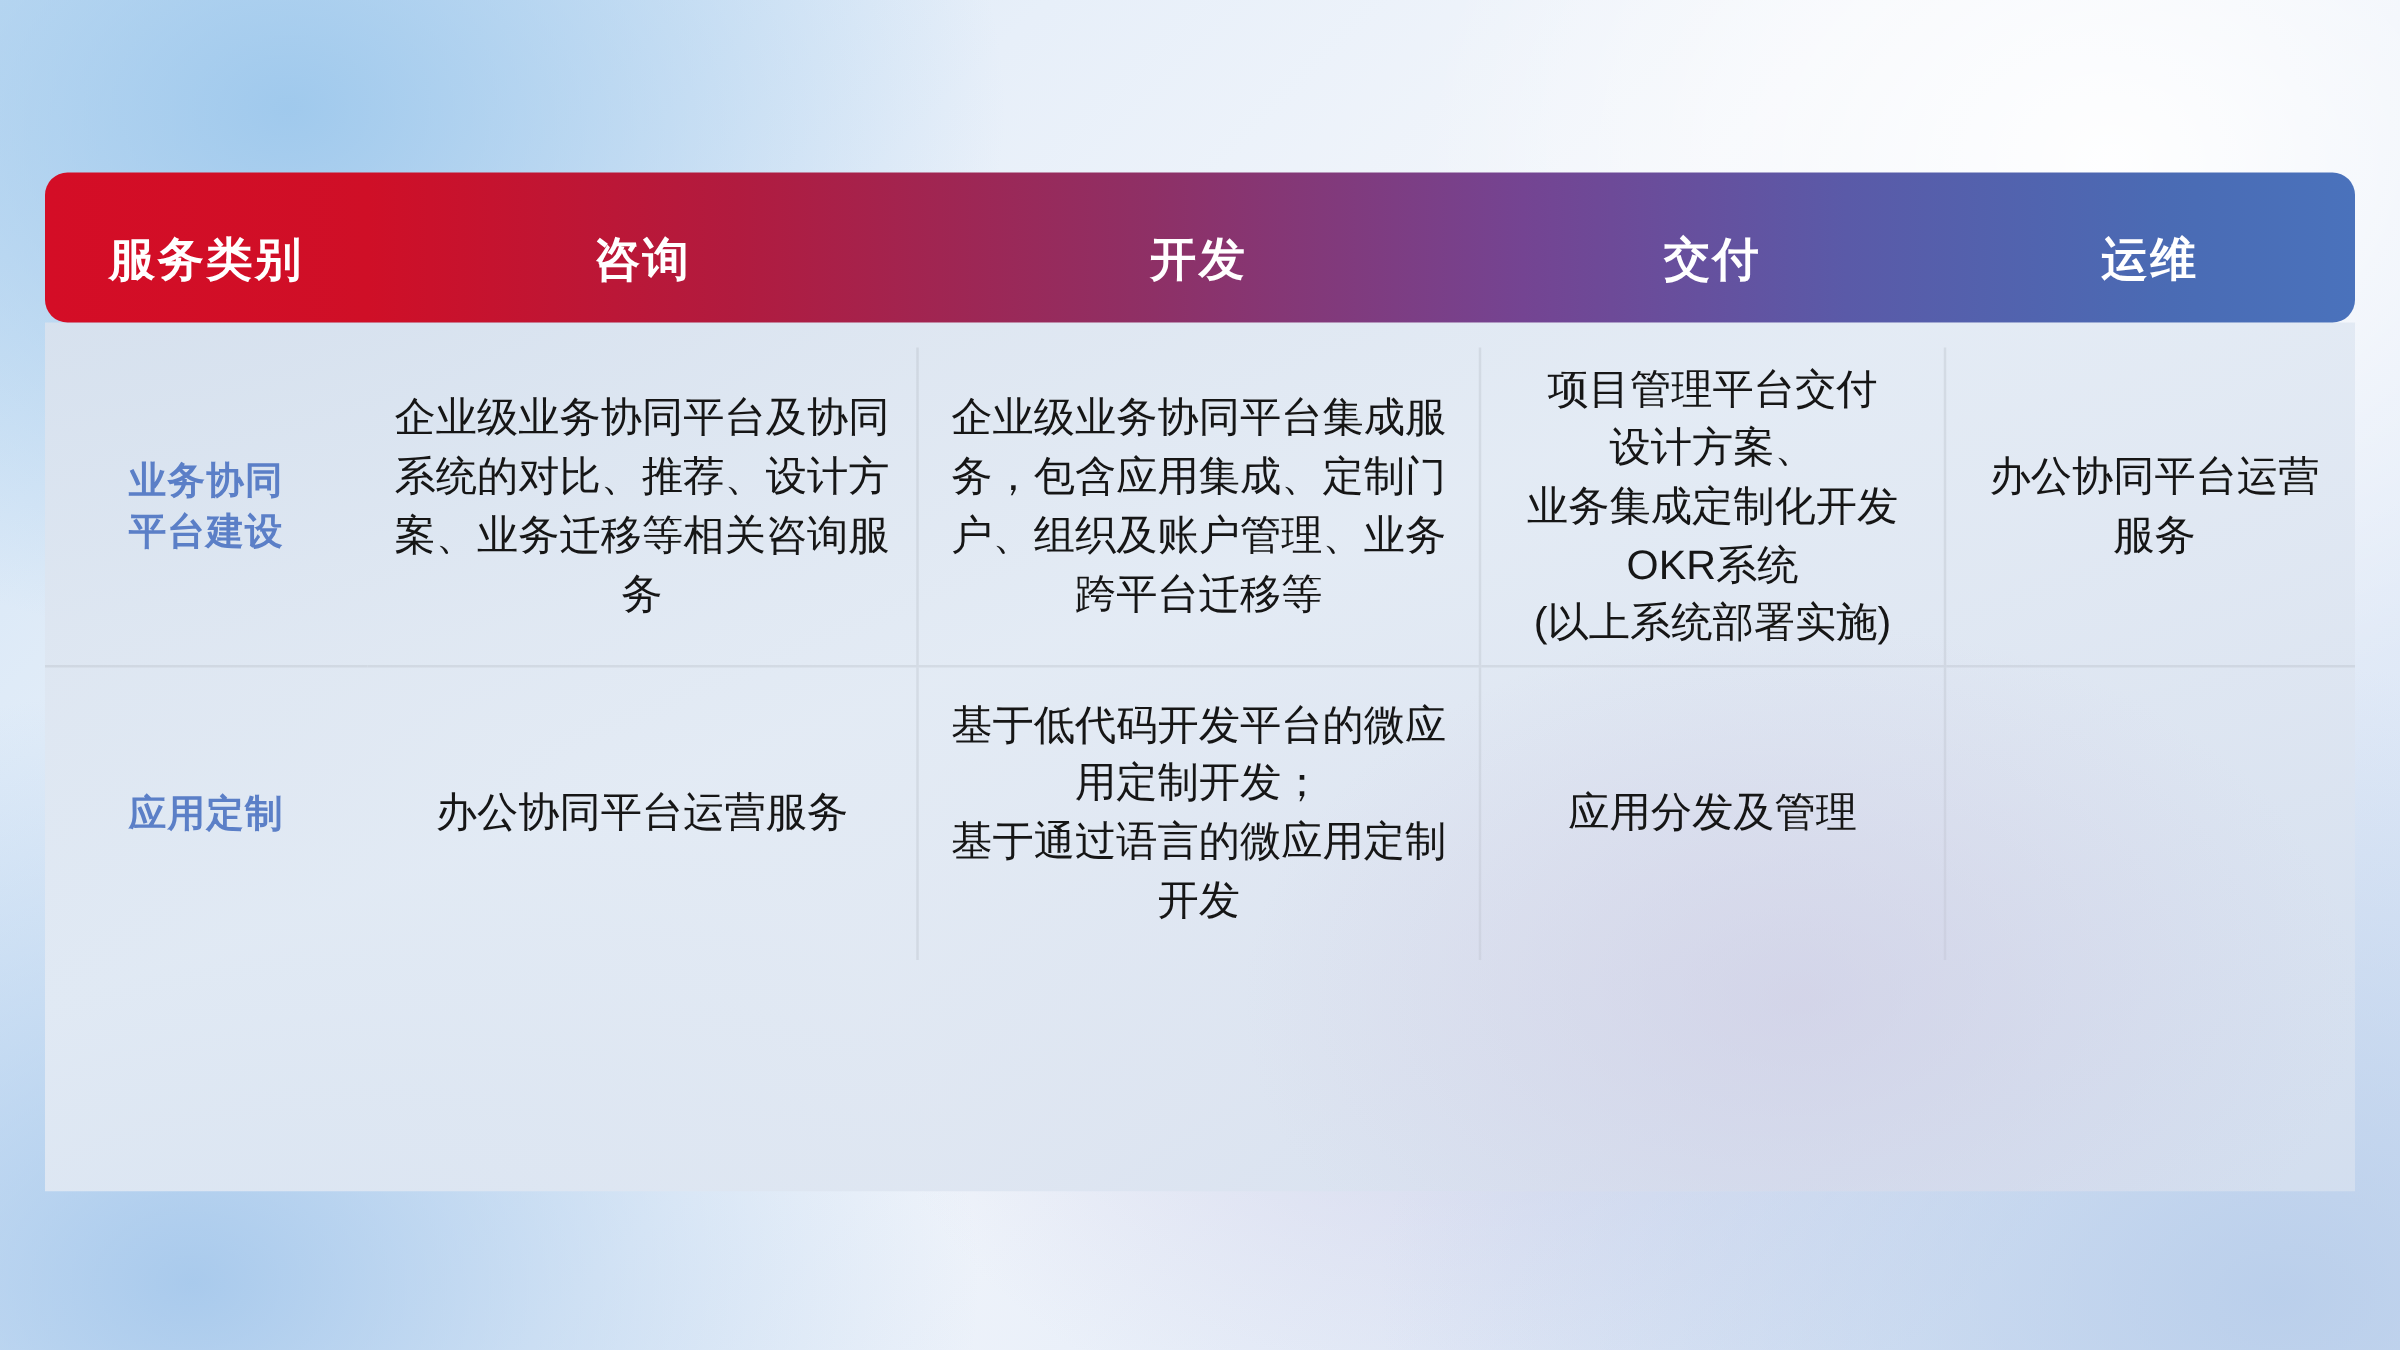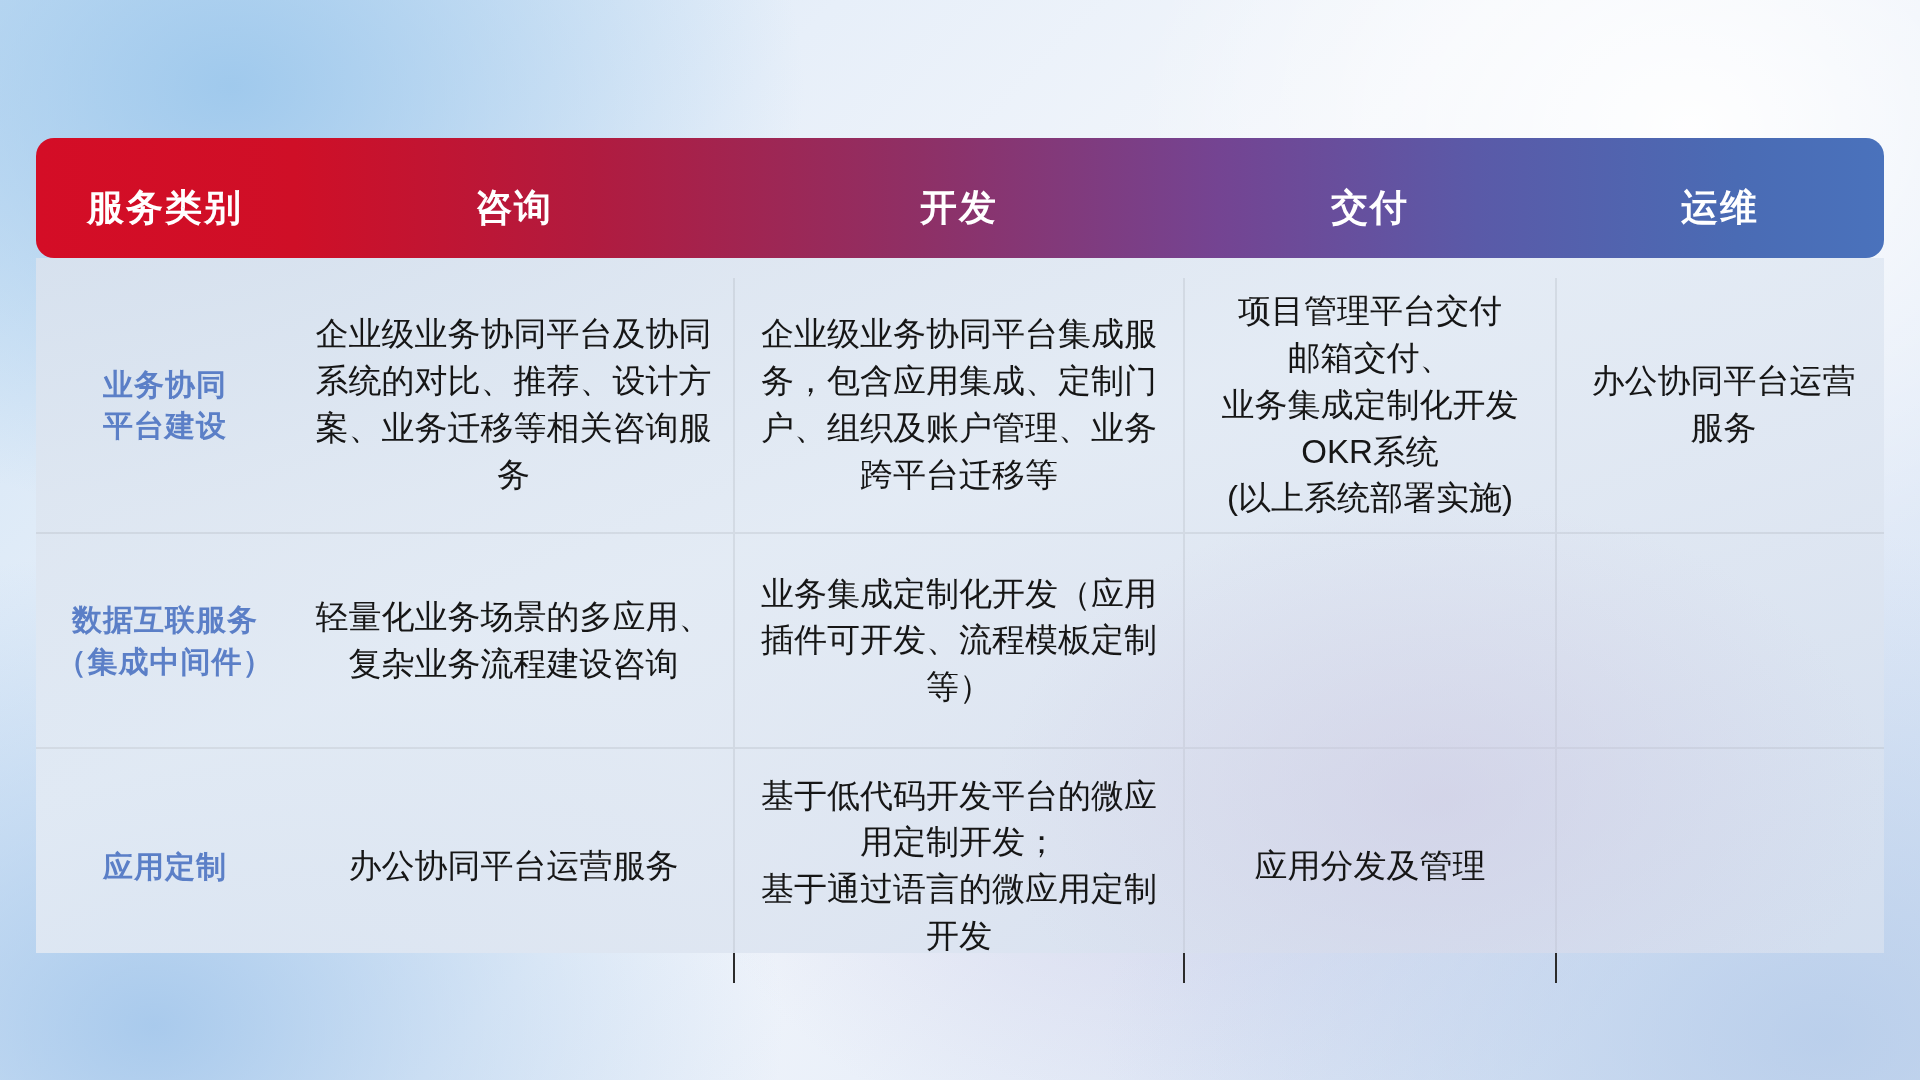--- a/index.html
+++ b/index.html
@@ -163,38 +163,28 @@
 
         <tr class="row1">
           <td class="cat">
             <span class="ln">业务协同</span>
             <span class="ln">平台建设</span>
           </td>
           <td>企业级业务协同平台及协同系统的对比、推荐、设计方案、业务迁移等相关咨询服务</td>
           <td>企业级业务协同平台集成服务，包含应用集成、定制门户、组织及账户管理、业务跨平台迁移等</td>
           <td>
             <span class="ln">项目管理平台交付</span>
-            <span class="ln">邮箱交付、</span>
+            <span class="ln">设计方案、</span>
             <span class="ln">业务集成定制化开发</span>
             <span class="ln">OKR系统</span>
             <span class="ln">(以上系统部署实施)</span>
           </td>
           <td class="last">办公协同平台运营服务</td>
         </tr>
 
-        <tr class="row2">
-          <td class="cat">
-            <span class="ln">数据互联服务</span>
-            <span class="ln">（集成中间件）</span>
-          </td>
-          <td>轻量化业务场景的多应用、复杂业务流程建设咨询</td>
-          <td>业务集成定制化开发（应用插件可开发、流程模板定制等）</td>
-          <td></td>
-          <td class="last"></td>
-        </tr>
 
         <tr class="row3">
           <td class="cat">
             <span class="ln">应用定制</span>
           </td>
           <td>办公协同平台运营服务</td>
           <td>
             <span class="ln">基于低代码开发平台的微应用定制开发；</span>
             <span class="ln">基于通过语言的微应用定制开发</span>
           </td>

